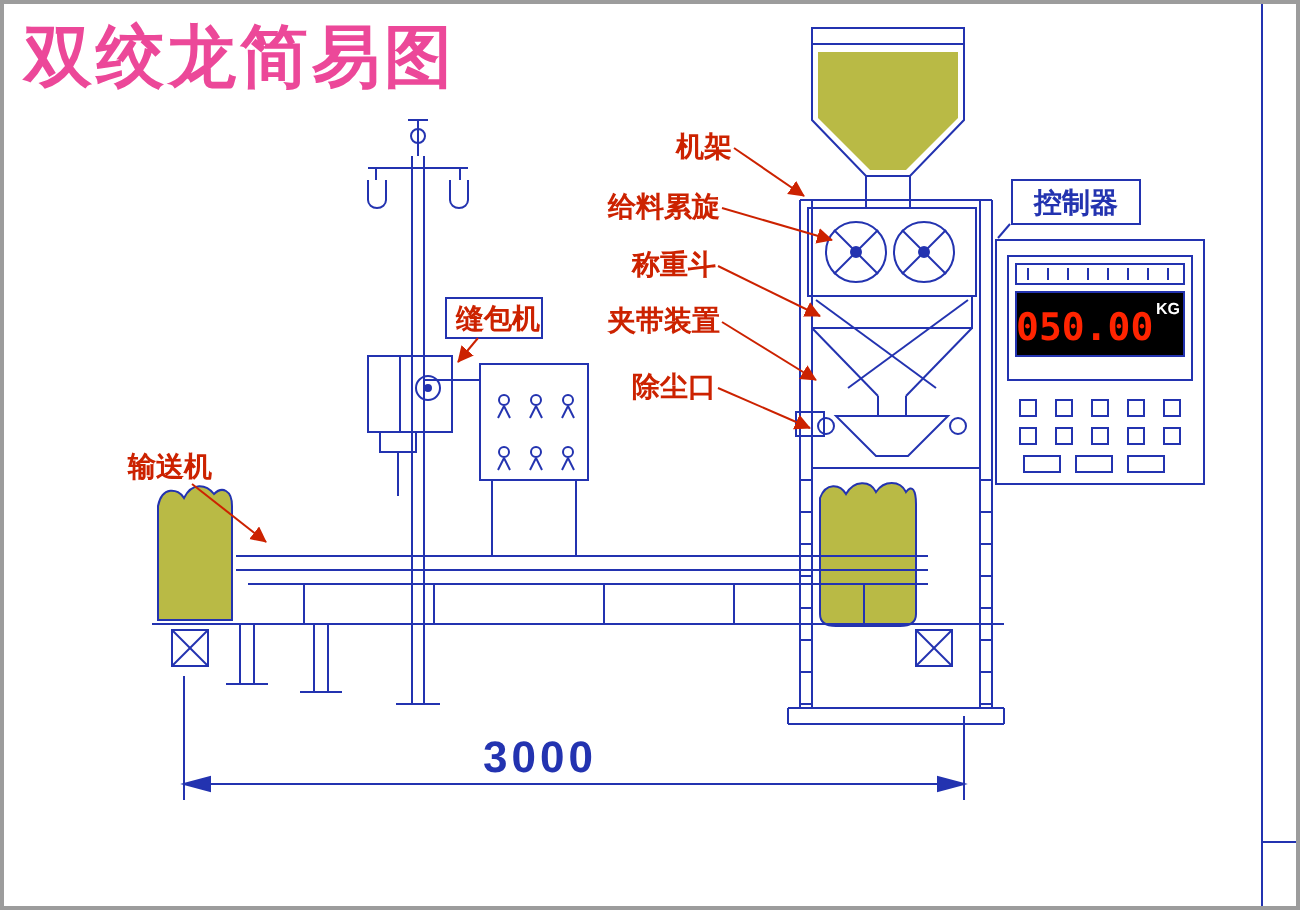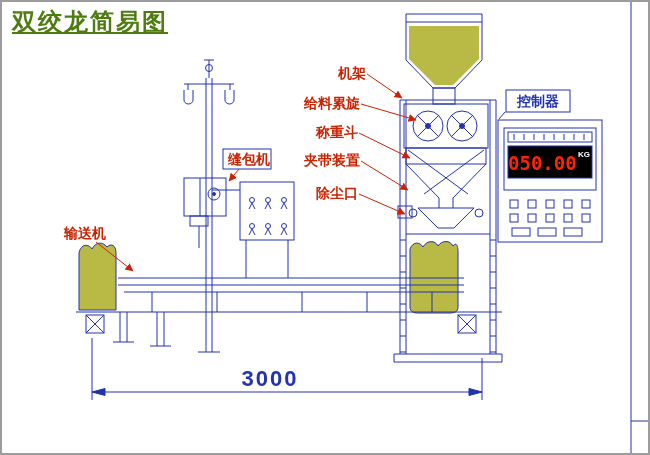--- a/index.html
+++ b/index.html
@@ -1,19 +1,19 @@
 <!DOCTYPE html>
 <html><head>
 <meta charset="utf-8">
 <style>
   html,body{margin:0;padding:0;}
   body{width:650px;height:455px;background:#ffffff;font-family:"Liberation Sans",sans-serif;}
   #sheet{position:relative;width:646px;height:451px;border:2px solid #9c9c9c;background:#ffffff;overflow:hidden;}
   #title{position:absolute;left:10px;top:4px;font-family:"Liberation Serif","DejaVu Serif",serif;
-         font-weight:bold;font-size:24px;letter-spacing:2px;color:#4d7c0f;white-space:nowrap;text-decoration:underline;}
+         font-weight:bold;font-size:34px;letter-spacing:2px;color:#ec4899;white-space:nowrap;}
   svg{position:absolute;left:0;top:0;display:block;}
   .lbl{font-family:"Liberation Sans",sans-serif;font-weight:bold;font-size:14px;fill:#cc2200;}
   .lblb{font-family:"Liberation Sans",sans-serif;font-weight:bold;font-size:14px;fill:#2333b0;}
   .digits{font-family:"DejaVu Sans Mono",monospace;font-weight:bold;font-size:19px;fill:#ff2400;}
   .kg{font-family:"Liberation Sans",sans-serif;font-weight:bold;font-size:8px;fill:#ffffff;}
   .dim{font-family:"Liberation Sans",sans-serif;font-weight:bold;font-size:22px;fill:#2333b0;letter-spacing:2px;}
 </style>
 </head>
 <body>
 

